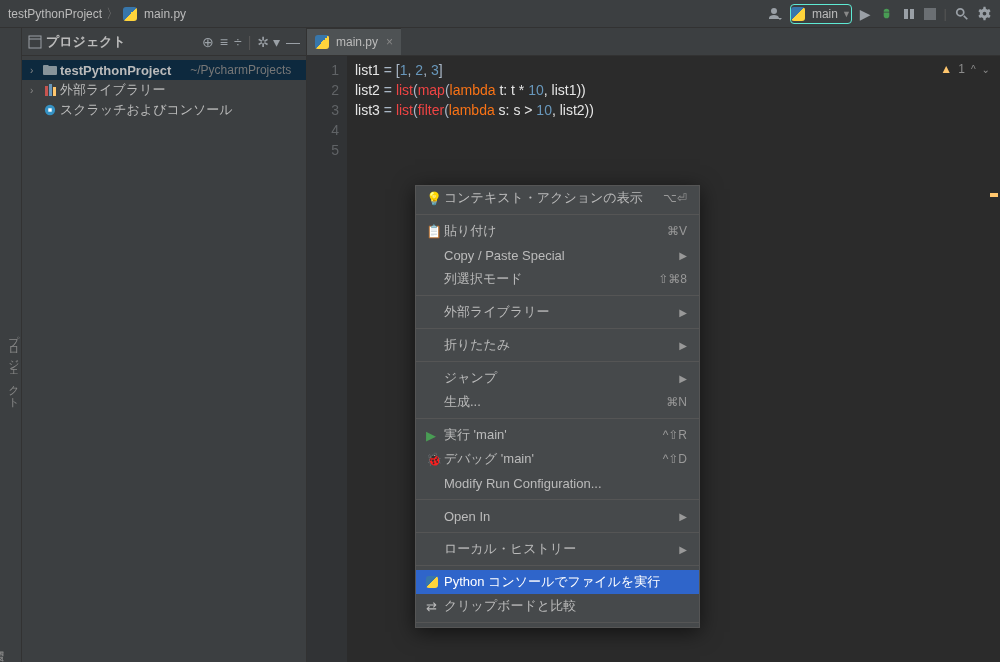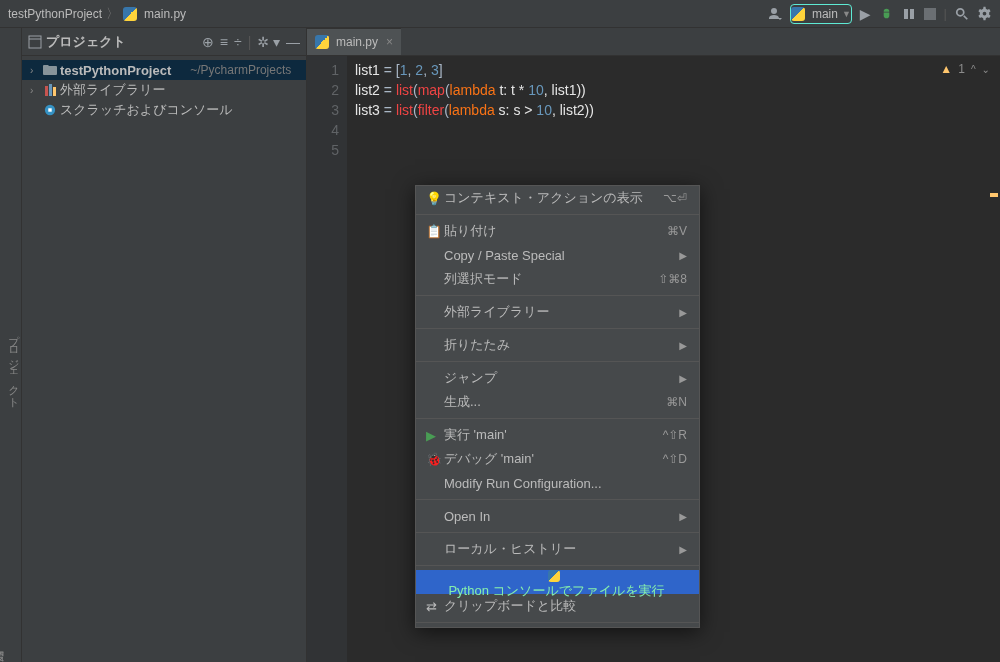--- a/index.html
+++ b/index.html
@@ -57,21 +57,21 @@
 .code .fn { color: #ef4444; }
 .code .num { color: #6897bb; }
 .code .op { color: #a9b7c6; }
 .inspection { position: absolute; top: 6px; right: 10px; display: flex; align-items: center; gap: 6px; color: #8c8c8c; font-size: 12px; }
 .warn-tri { color: #ffc66d; }
 .yellow-mark { position: absolute; right: 2px; top: 165px; width: 8px; height: 4px; background: #ffc66d; }
 
 
 .context-menu { position: absolute; left: 415px; top: 185px; width: 285px; background: #46494b; border: 1px solid #555; box-shadow: 0 4px 20px rgba(0,0,0,0.6); font-size: 13px; z-index: 100; }
 .menu-item { display: flex; align-items: center; height: 24px; padding: 0 12px 0 10px; color: #bbbbbb; }
-.menu-item.highlight { background: #2f65ca; color: #86efac; flex-direction: column; }
+.menu-item.highlight { background: #2f65ca; color: #ffffff; }
 .menu-item .micon { width: 18px; color: #bbbbbb; font-size: 13px; display: flex; align-items: center; }
 .menu-item.highlight .micon { color: #fff; }
 .menu-item .label { flex: 1; }
 .menu-item .shortcut { color: #999; font-size: 12px; }
 .menu-item .sub { color: #999; font-size: 10px; }
 .menu-sep { height: 1px; background: #555; margin: 4px 0; }
 </style>
 </head>
 <body>
 

